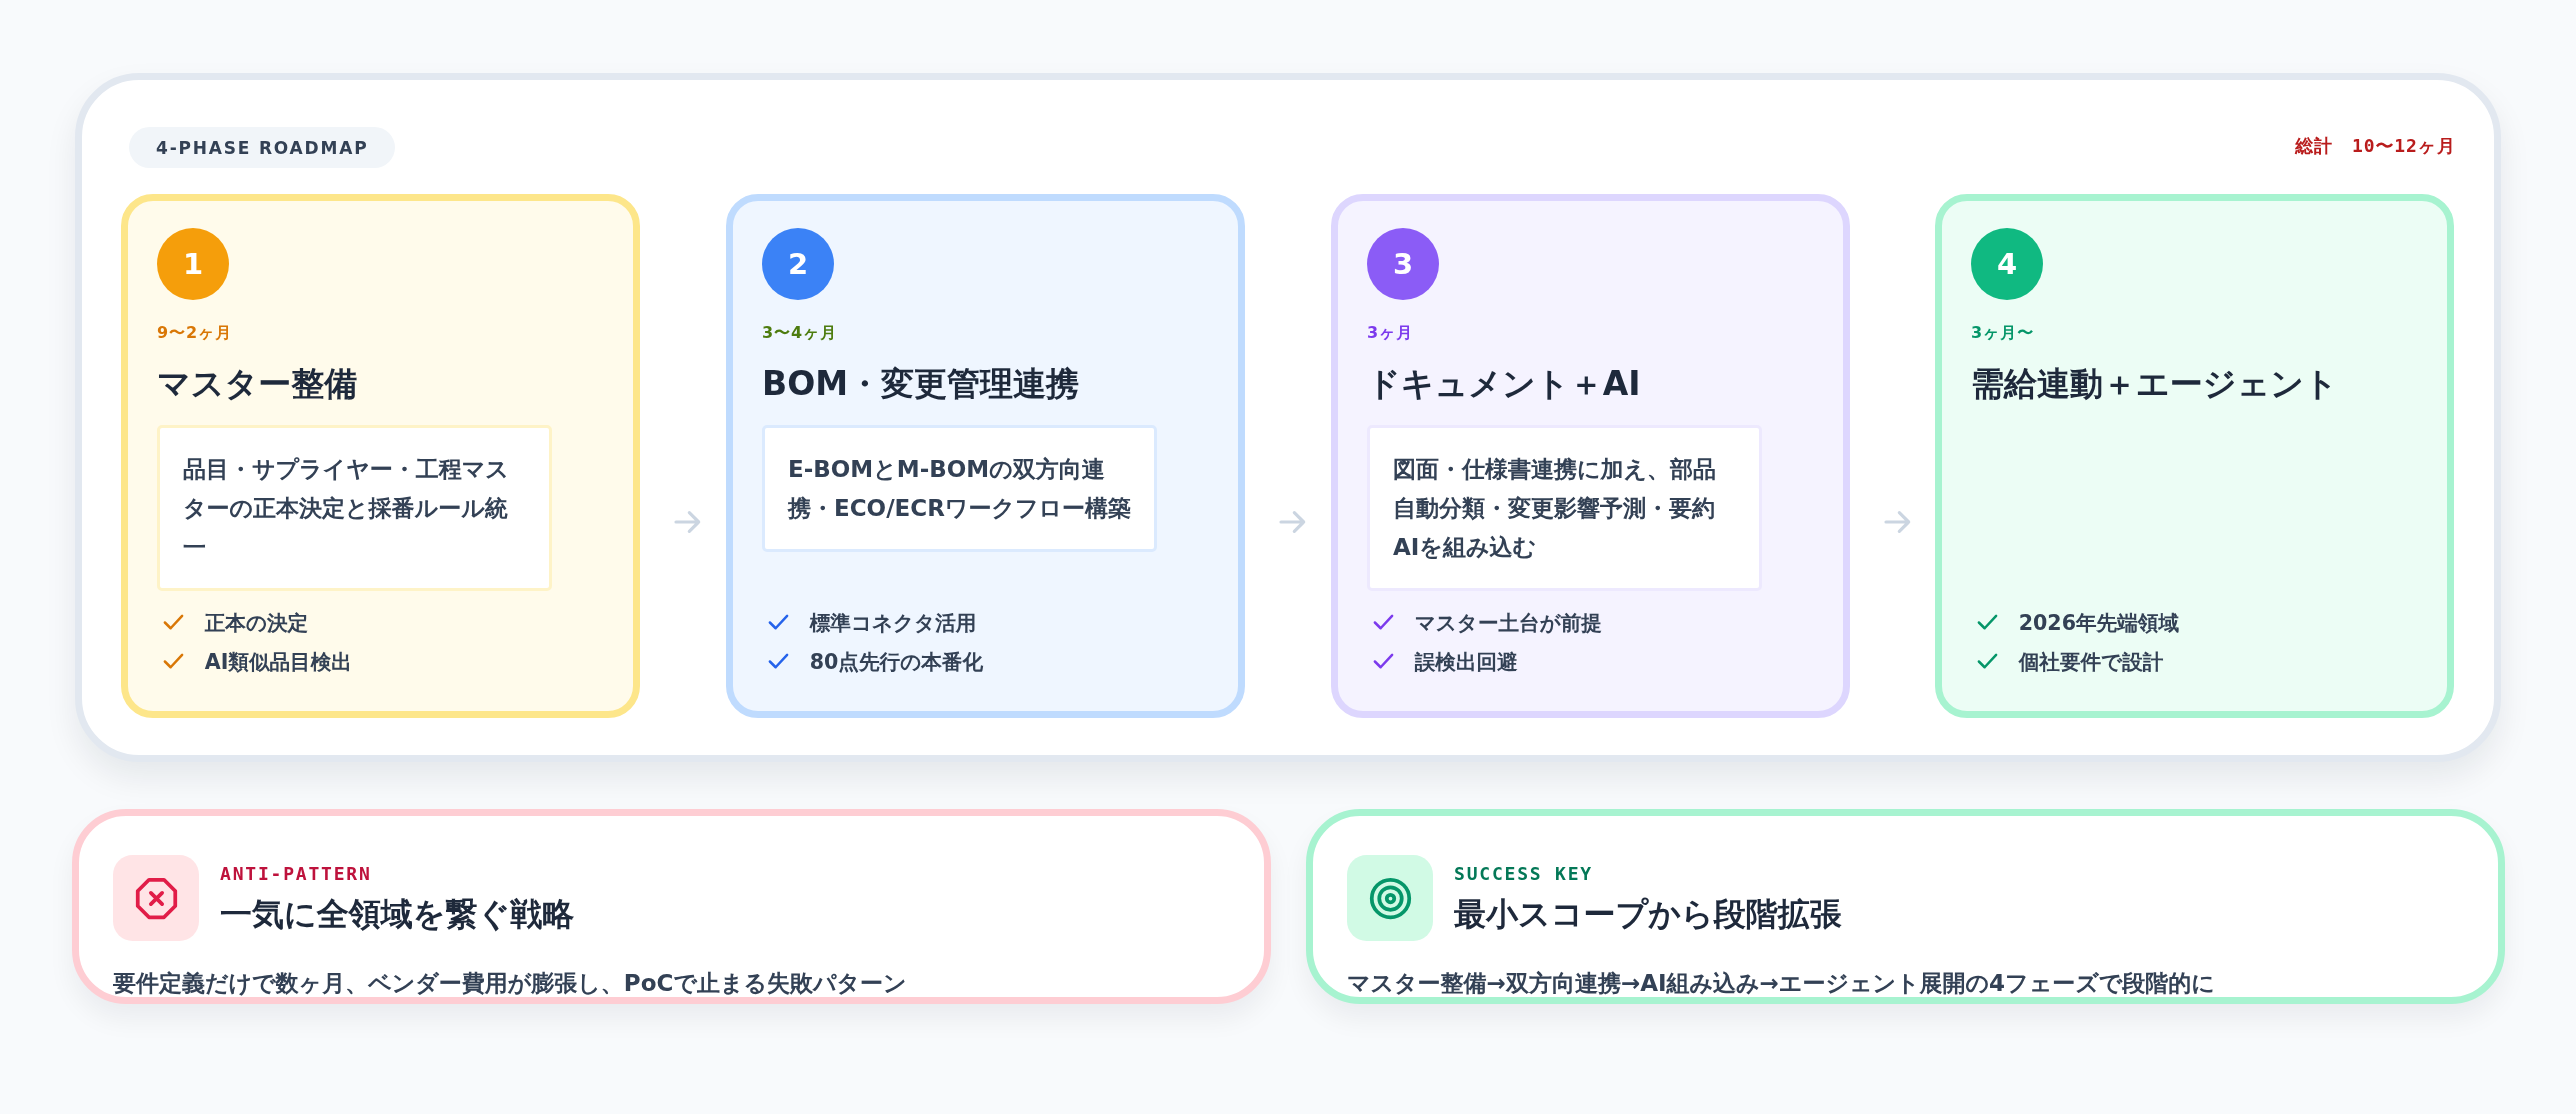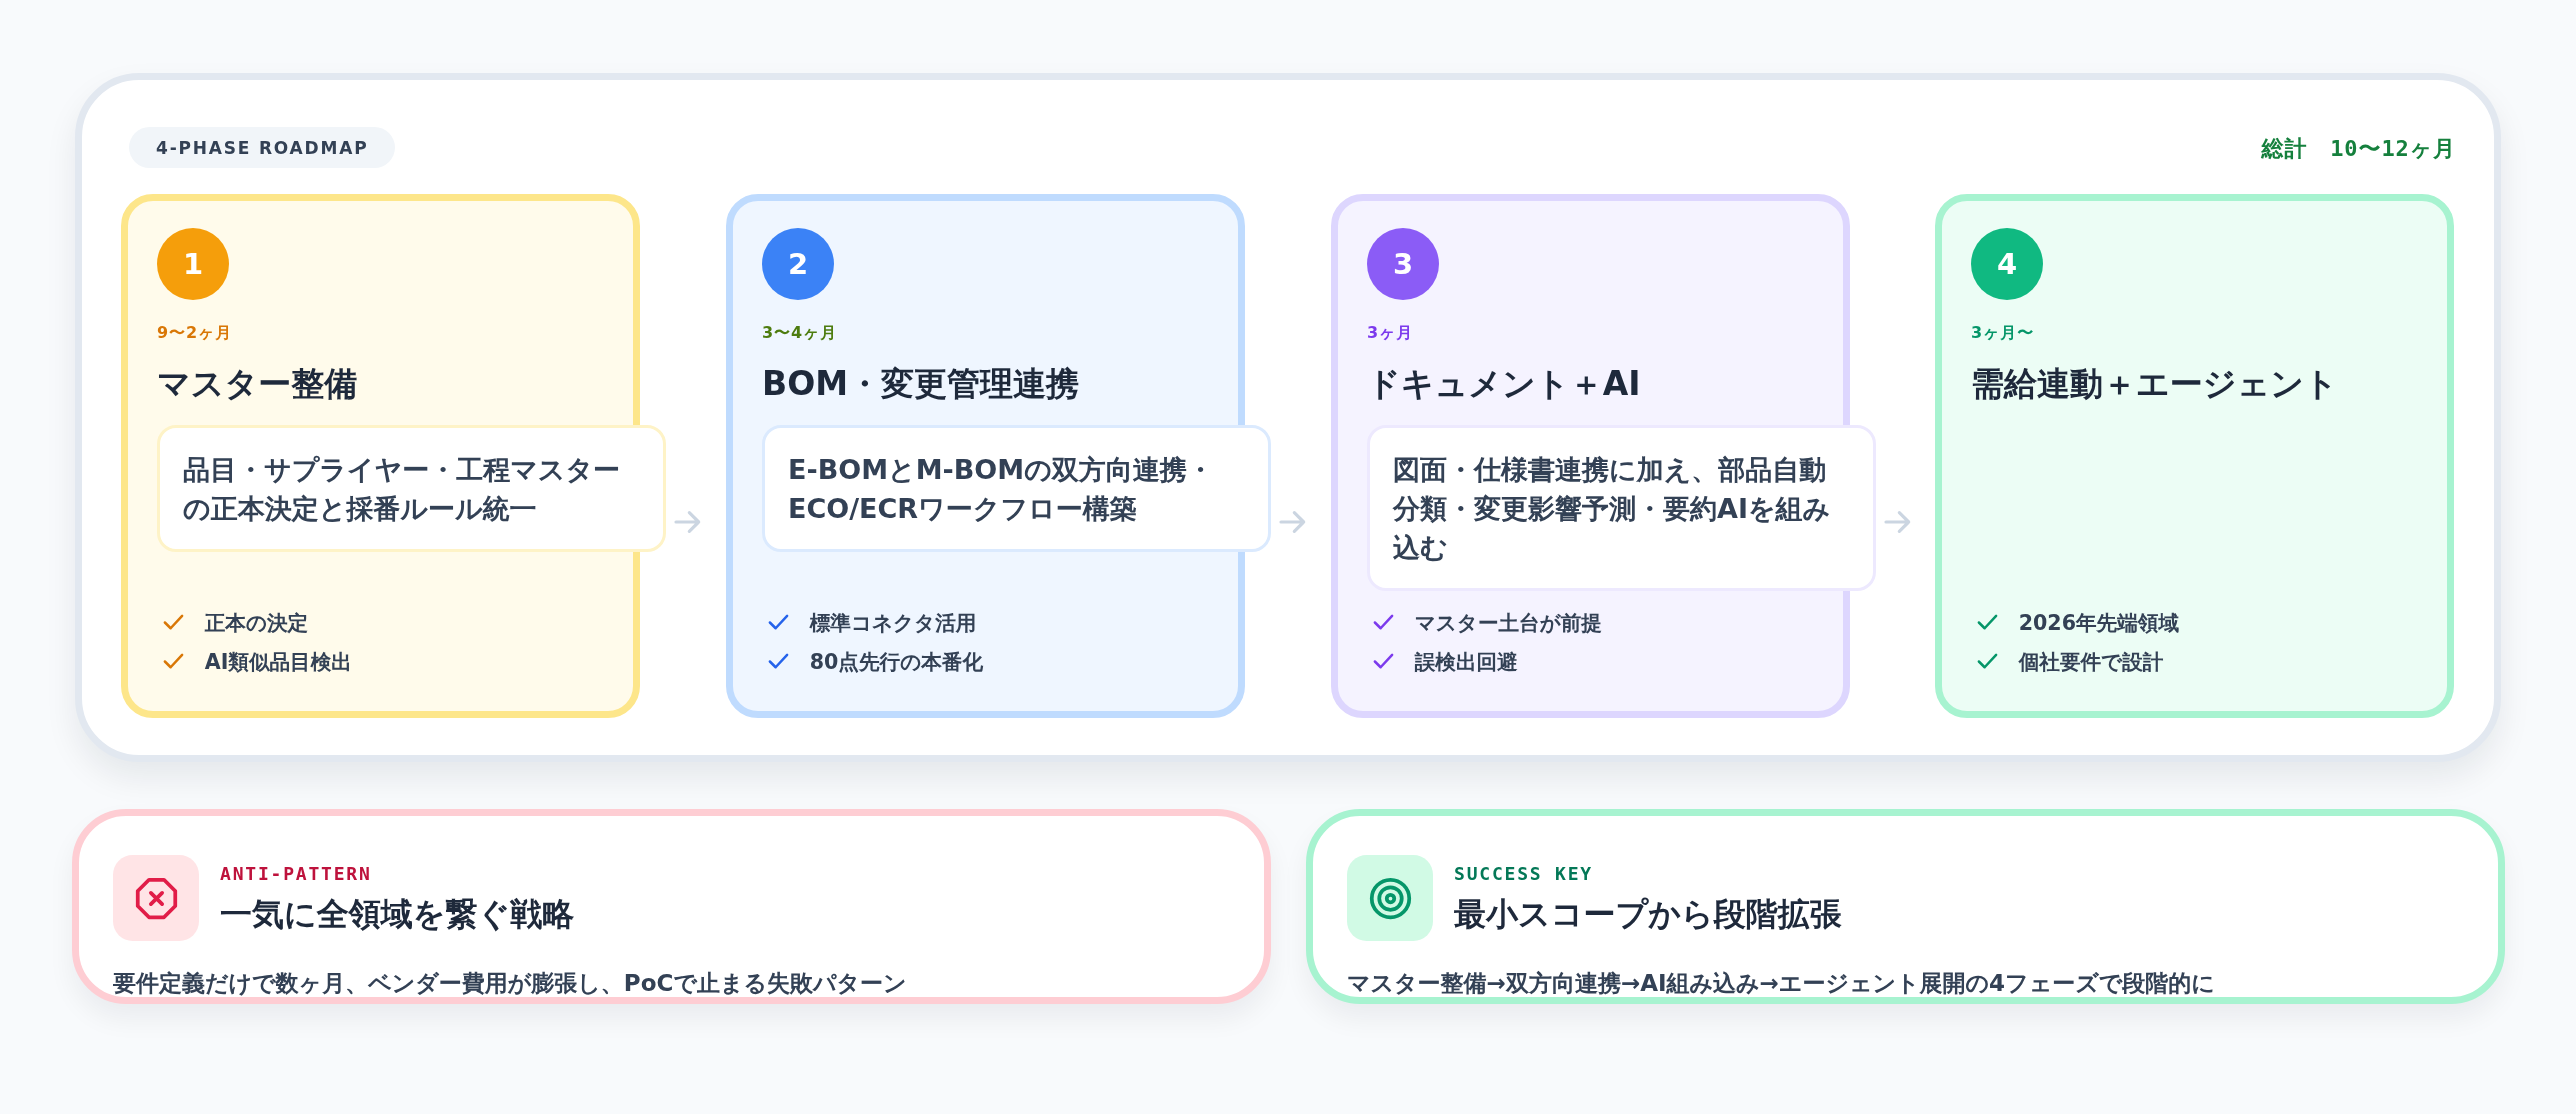--- a/index.html
+++ b/index.html
@@ -31,22 +31,22 @@
     font-weight: bold;
     font-size: 17px;
     letter-spacing: 1.8px;
     color: #334155;
   }
   .total {
     position: absolute;
     right: 38px; top: 54px;
     font-family: "DejaVu Sans Mono", "Liberation Mono", monospace;
     font-weight: bold;
-    font-size: 22px;
-    color: #15803d;
+    font-size: 18px;
+    color: #b91c1c;
     letter-spacing: 0.9px;
   }
   .phase {
     position: absolute;
     top: 114px;
     width: 519px; height: 524px;
     border: 7.2px solid;
     border-radius: 32px;
     padding: 27px 29px 0 29px;
   }
@@ -69,27 +69,27 @@
     margin-top: 18px;
     font-weight: bold;
     font-size: 33px;
     color: #1e293b;
     white-space: nowrap;
   }
   .phase .desc {
     margin-top: 18px;
     background: #fff;
     border: 3.6px solid;
-    border-radius: 19px;
+    border-radius: 5px;
     padding: 21.5px 23px;
     font-weight: bold;
-    font-size: 27px;
+    font-size: 23px;
     line-height: 39px;
     color: #334155;
-    width: 509px;
+    width: 395px;
   }
   .phase .checks {
     position: absolute;
     left: 34px; bottom: 30px;
   }
   .phase .check {
     display: flex; align-items: center;
     height: 39px;
     font-weight: bold;
     font-size: 20.6px;

